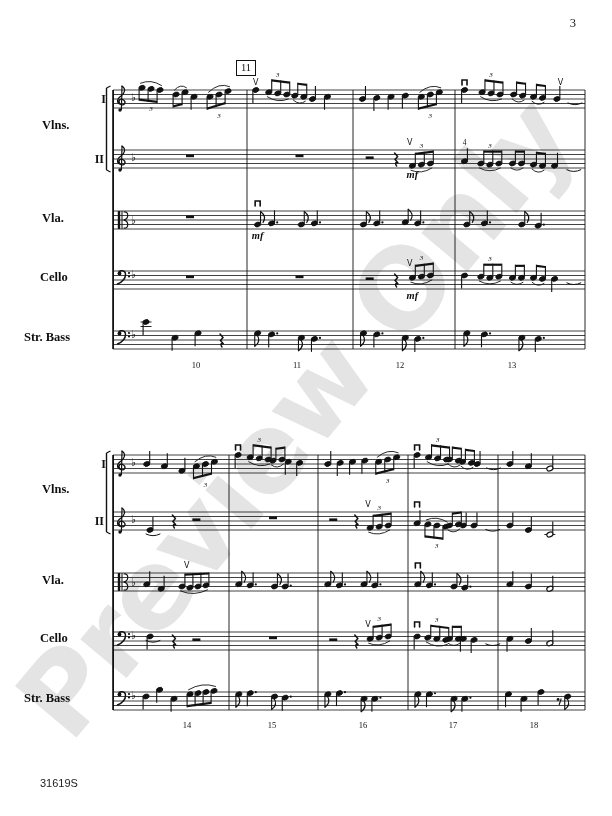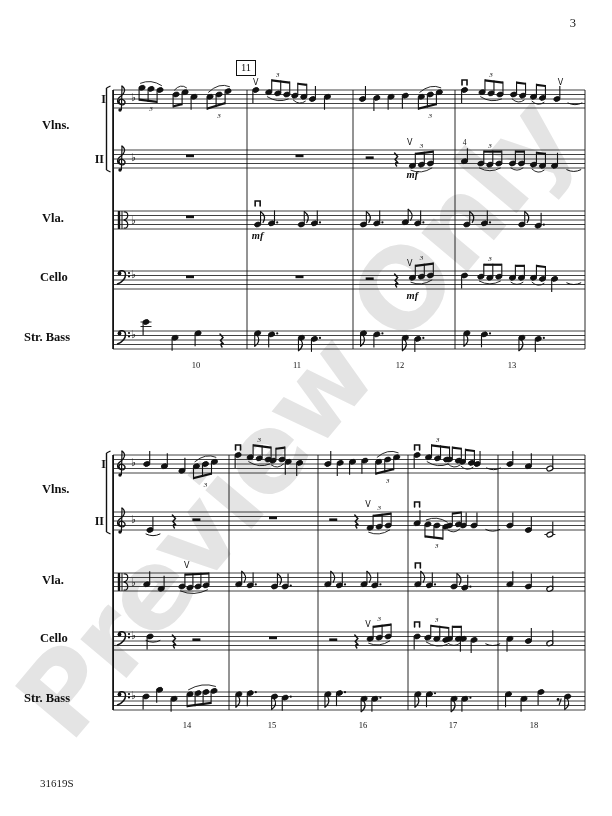--- a/index.html
+++ b/index.html
@@ -8,21 +8,21 @@
   .watermark{position:absolute;left:295px;top:418px;z-index:1;
              transform:translate(-50%,-50%) rotate(-50deg);
              font-family:"DejaVu Sans",sans-serif;font-weight:bold;font-size:110px;
              letter-spacing:-2px;color:#e4e4e4;white-space:nowrap;pointer-events:none;}
   svg.score{position:absolute;left:0;top:0;z-index:2;}
   .page-number{position:absolute;right:36px;top:16px;z-index:3;
                font-size:12.5px;font-family:"Liberation Serif",serif;}
   .rehearsal{position:absolute;left:236px;top:60px;z-index:3;border:1.2px solid #111;
              padding:0px 4px 1px 4px;font-size:10.5px;font-family:"Liberation Serif",serif;line-height:13px;}
   .footer{position:absolute;left:40px;top:777px;z-index:3;font-size:11px;color:#222;
-          font-family:Liberation Serif, serif;}
+          font-family:Liberation Sans, sans-serif;}
 </style>
 </head>
 <body>
 
 <div class="page">
   <div class="watermark">Preview Only</div>
   <svg class="score" width="612" height="816" viewBox="0 0 612 816">
       <g>
         <line x1="106.5" y1="88" x2="106.5" y2="170" stroke="#111" stroke-width="1.4"></line>
         <line x1="106.5" y1="88" x2="110.5" y2="86" stroke="#111" stroke-width="1.2"></line>

